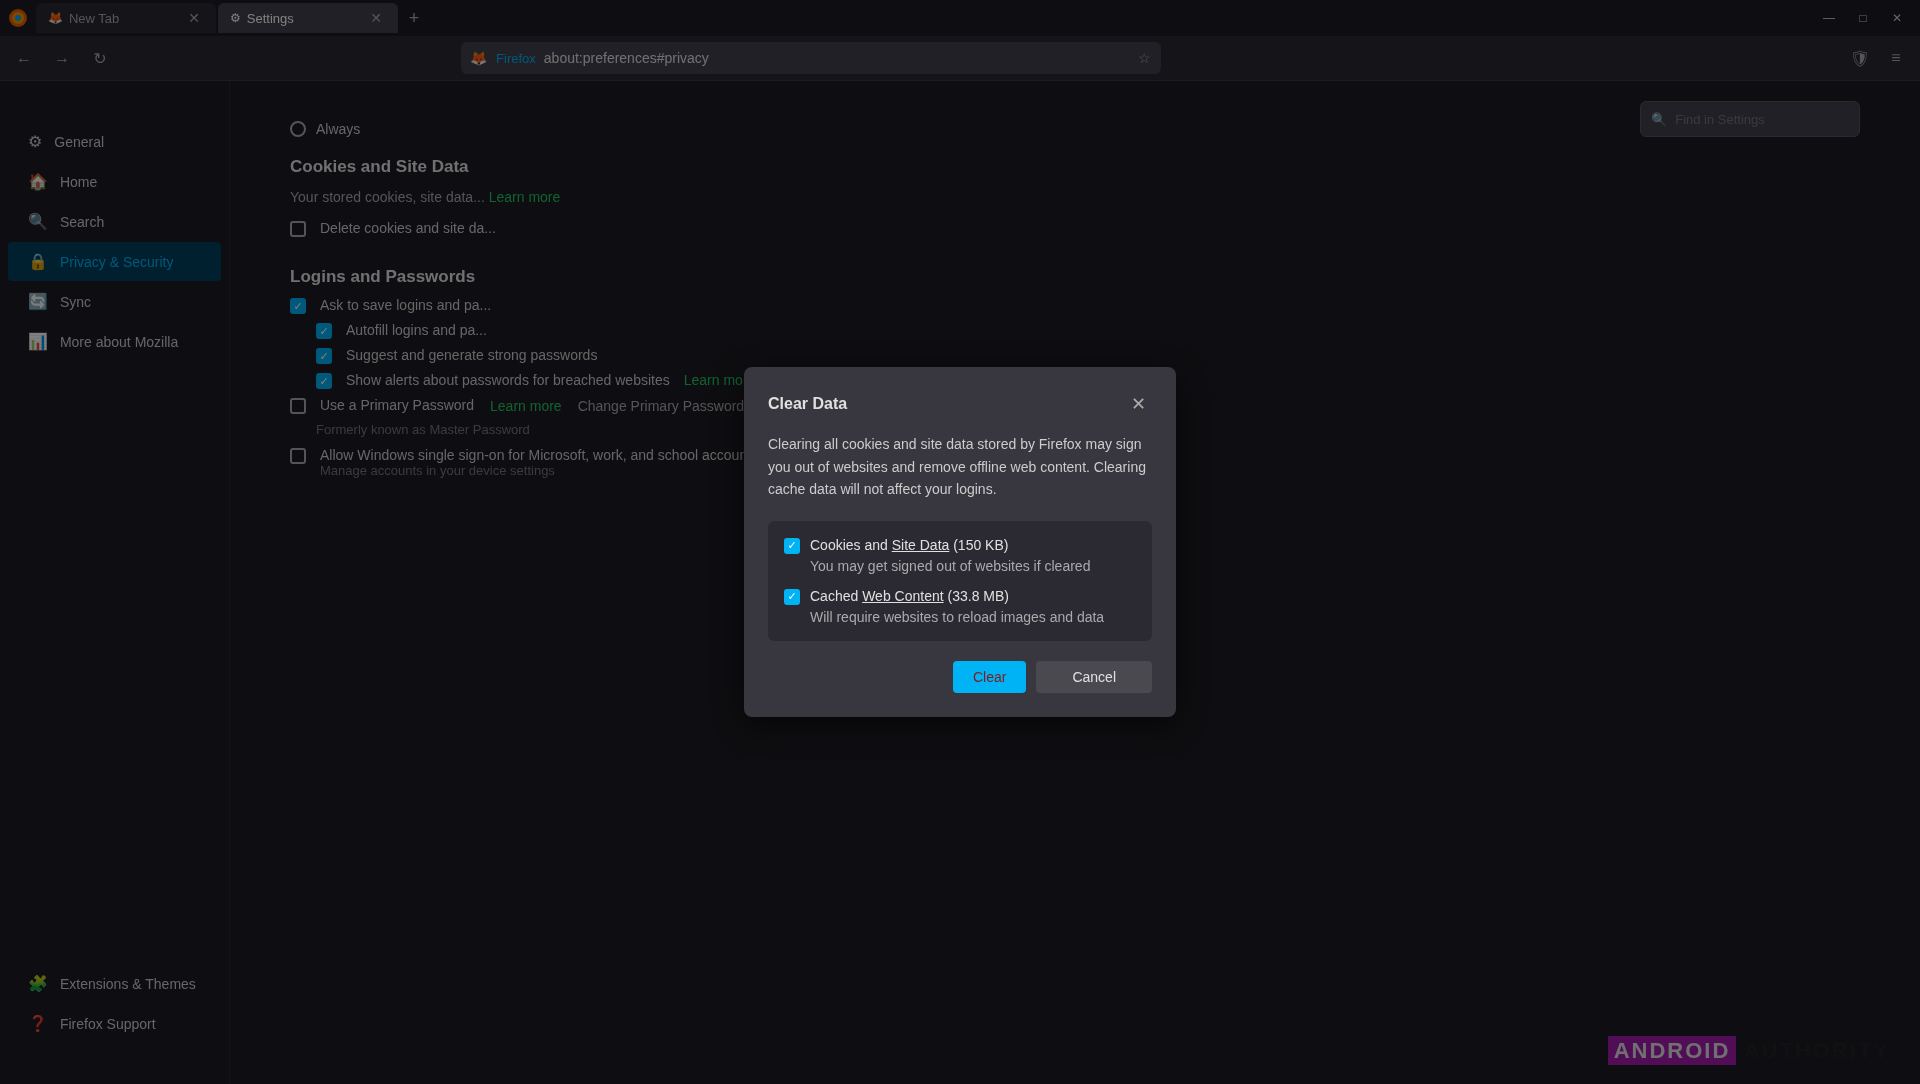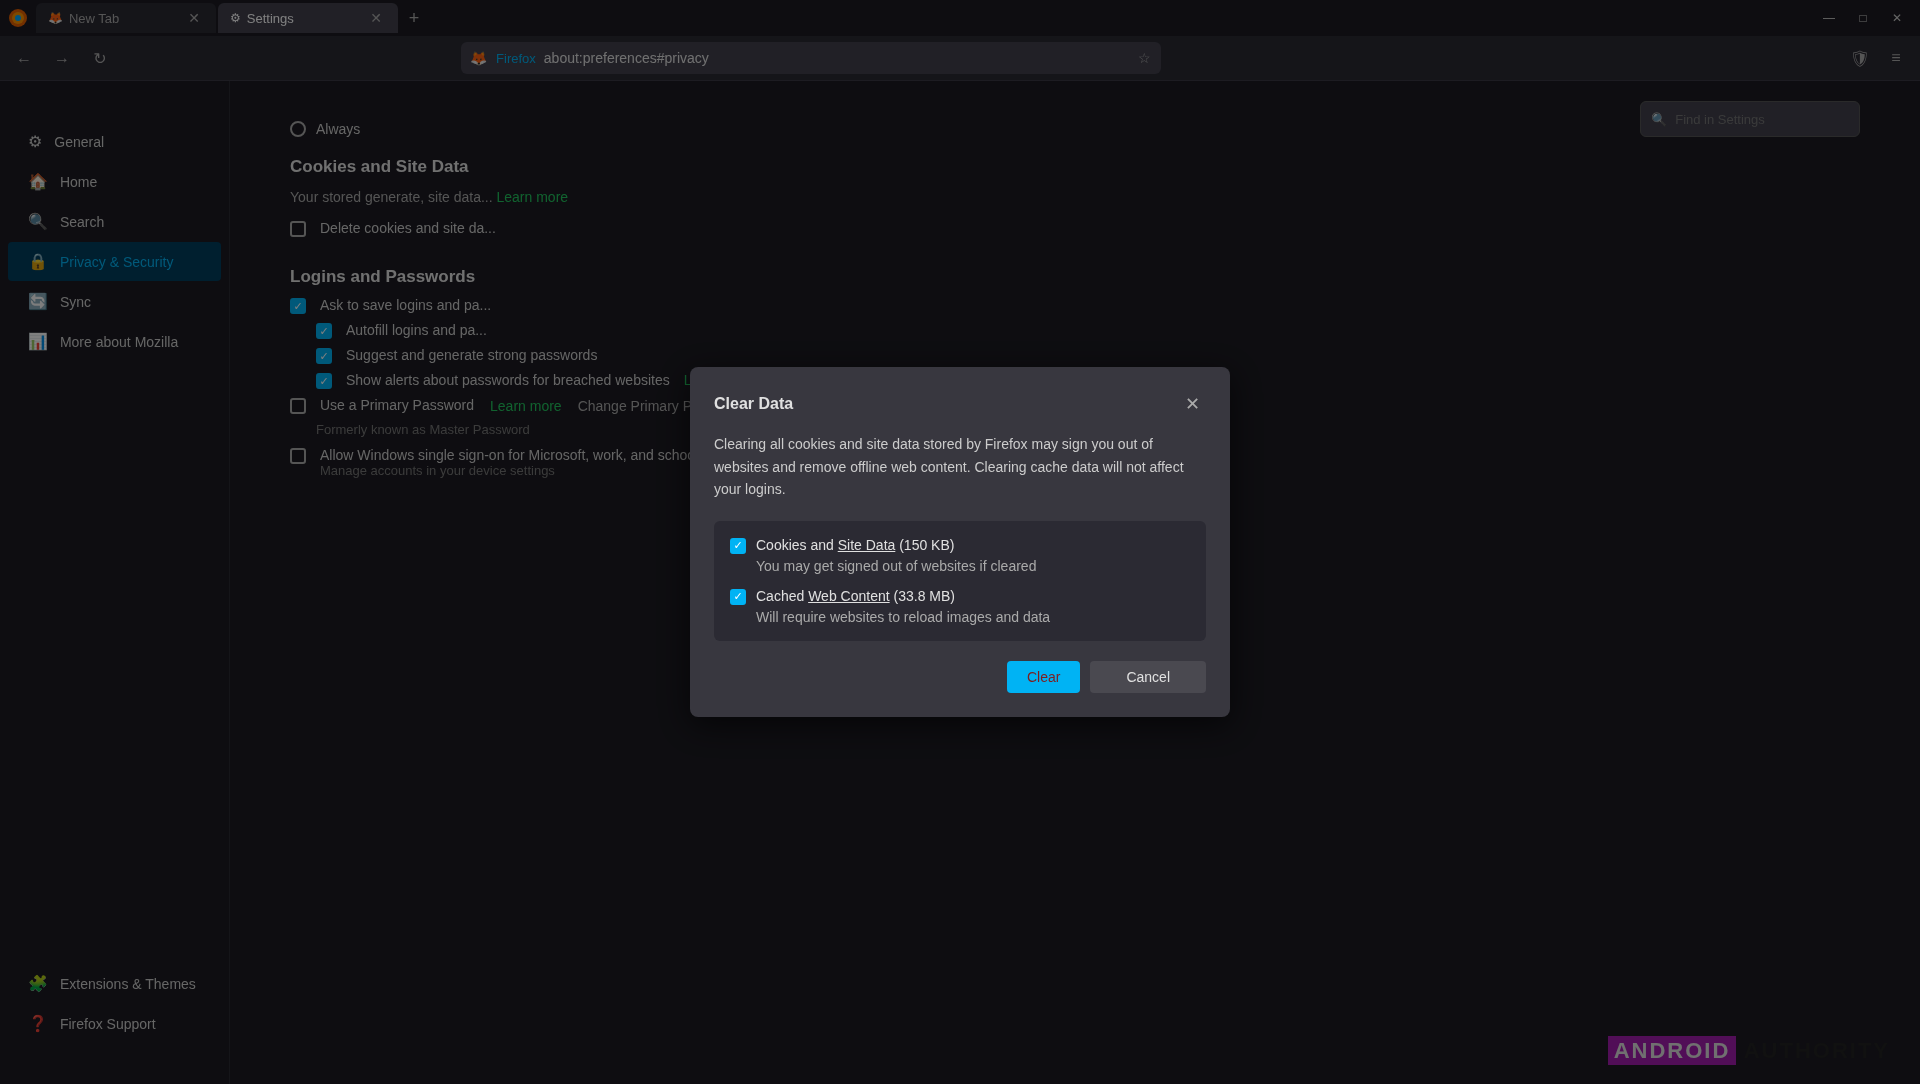--- a/index.html
+++ b/index.html
@@ -321,21 +321,21 @@
       top: 0; left: 0; right: 0; bottom: 0;
       background: rgba(0,0,0,0.5);
       display: flex;
       align-items: center;
       justify-content: center;
       z-index: 1000;
     }
     .modal {
       background: #38373f;
       border-radius: 8px;
-      width: 540px;
+      width: 432px;
       padding: 24px;
       box-shadow: 0 8px 32px rgba(0,0,0,0.6);
       position: relative;
     }
     .modal-header {
       display: flex;
       align-items: center;
       justify-content: space-between;
       margin-bottom: 16px;
     }
@@ -514,21 +514,21 @@
     <div class="radio-group">
       <div class="radio-item">
         <div class="radio-circle"></div>
         <span>Always</span>
       </div>
     </div>
 
     <div>
       <div class="section-header">Cookies and Site Data</div>
       <div class="section-desc">
-        <span>Your stored generate, site data...</span>
+        <span>Your stored cookies, site data...</span>
         <a class="learn-more">Learn more</a>
       </div>
       <div class="checkbox-item">
         <div class="checkbox-box"></div>
         <span>Delete cookies and site da...</span>
       </div>
     </div>
 
     <div class="section-passwords">
       <div class="section-header">Logins and Passwords</div>

